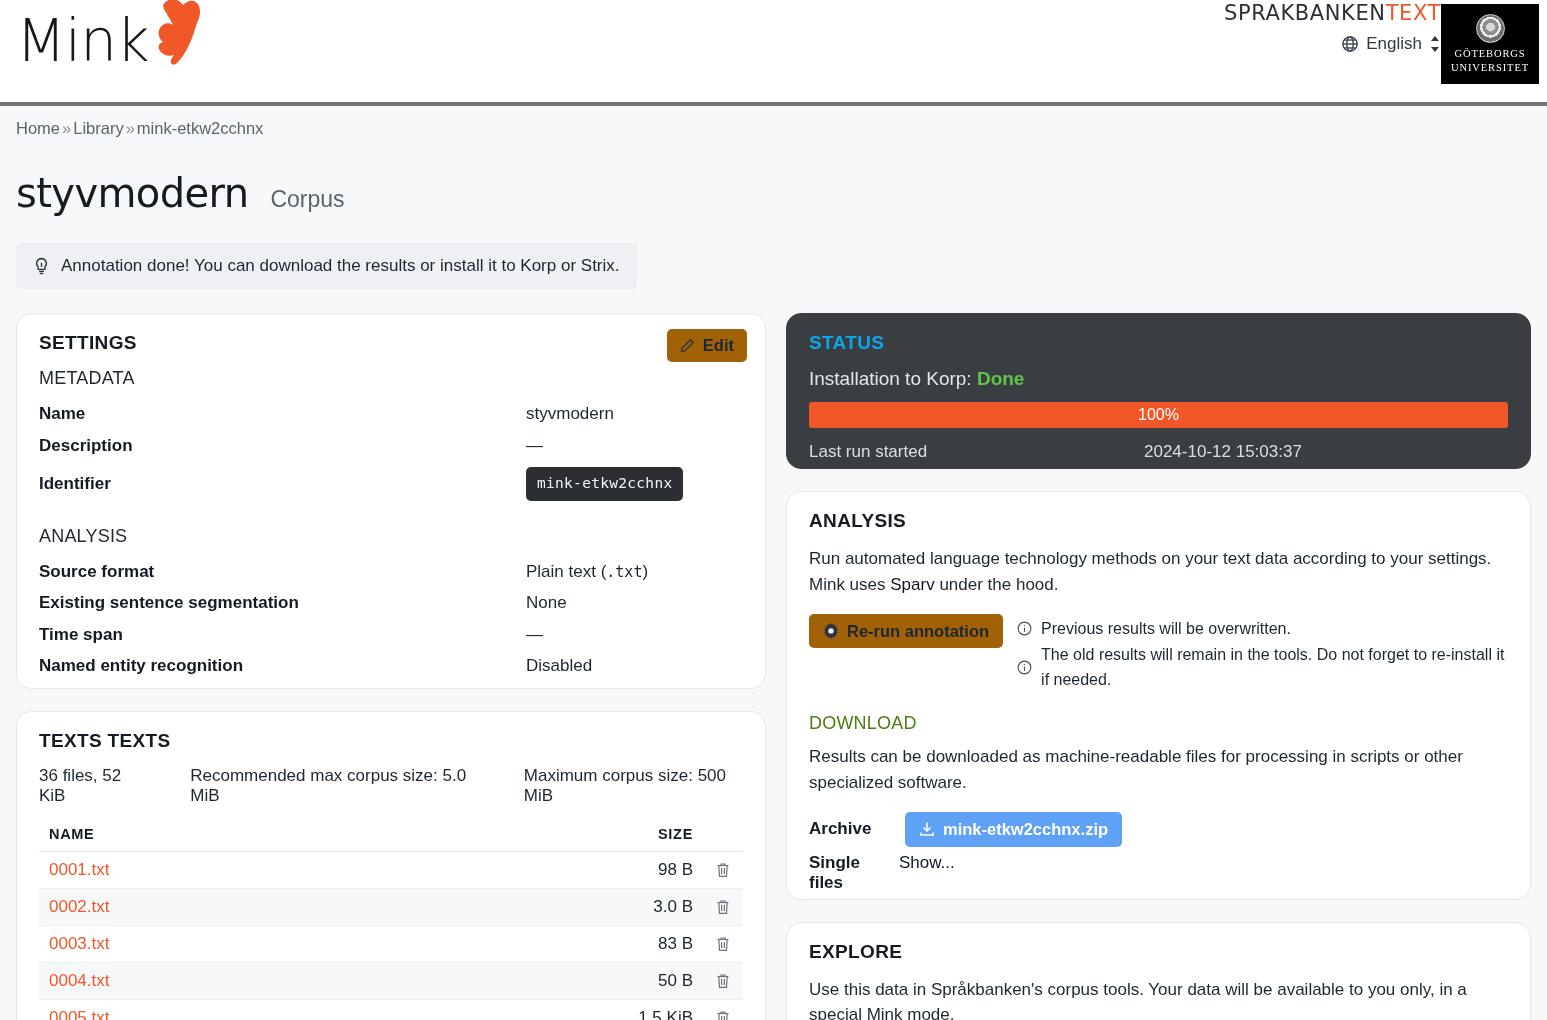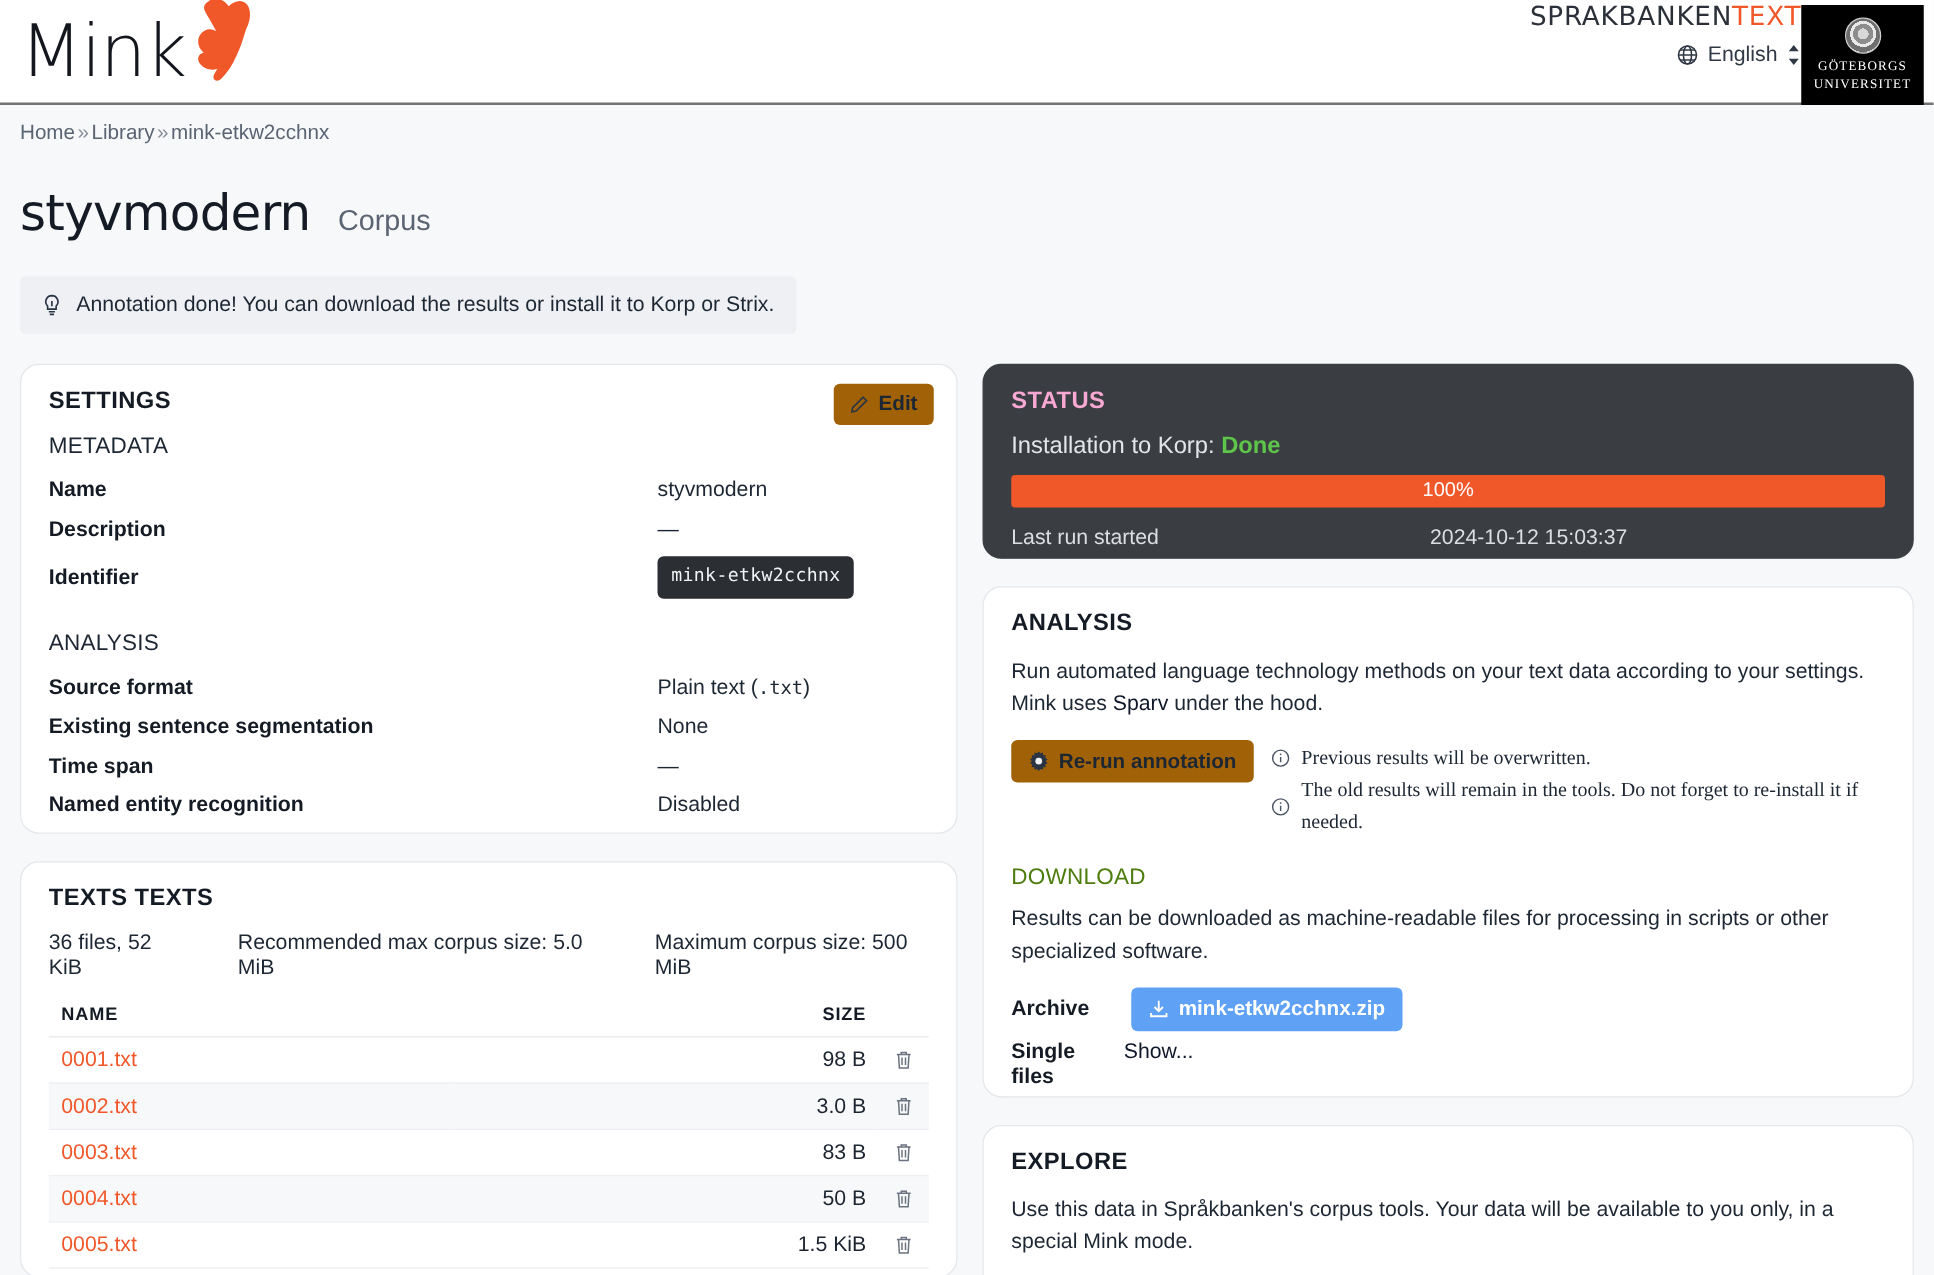--- a/index.html
+++ b/index.html
@@ -7,23 +7,23 @@
     width: 1547px;
     height: 1020px;
     overflow: hidden;
     background: #f7f8fa;
     font-family: "Liberation Sans", sans-serif;
     color: #1c2430;
   }
 
   
   .topbar {
-    height: 84px;
+    height: 106px;
     background: #ffffff;
-    border-bottom: 2px solid #737373;
+    border-bottom: 4px solid #737373;
     position: relative;
     display: flex;
     align-items: flex-start;
   }
   .mink-logo {
     margin-left: 16px;
     margin-top: 2px;
     display: flex;
     align-items: center;
     height: 78px;
@@ -163,21 +163,21 @@
     border-color: #3a3d42;
     color: #e9eaec;
   }
   .card-title {
     font-size: 19px;
     font-weight: bold;
     letter-spacing: 0.35px;
     color: #141b24;
     margin-bottom: 14px;
   }
-  .card.dark .card-title { color: #f9a8d4; }
+  .card.dark .card-title { color: #0ea5e9; }
 
   .subhead {
     font-size: 18px;
     color: #1d2733;
     margin: 4px 0 9px 0;
     letter-spacing: 0.2px;
   }
 
   
   .srow {
@@ -289,21 +289,20 @@
   .lnk { color: #0f172a; text-decoration: none; cursor: pointer; }
   .rerun-row { display: flex; align-items: flex-start; gap: 14px; margin-bottom: 20px; }
   .notes { padding-top: 2px; }
   .note {
     display: flex;
     align-items: center;
     gap: 9px;
     font-size: 16px;
     color: #1d2733;
     line-height: 1.62;
-    font-family: Liberation Serif, serif;
   }
   .section-head {
     font-size: 18px;
     color: #4d7c0f;
     letter-spacing: 0.2px;
     margin-bottom: 10px;
   }
   .dl-row { display: flex; align-items: center; gap: 16px; margin-bottom: 6px; }
   .dl-label { font-size: 17px; font-weight: bold; color: #141b24; width: 80px; flex: none; }
   .dl-row2 { display: flex; align-items: baseline; gap: 10px; }

